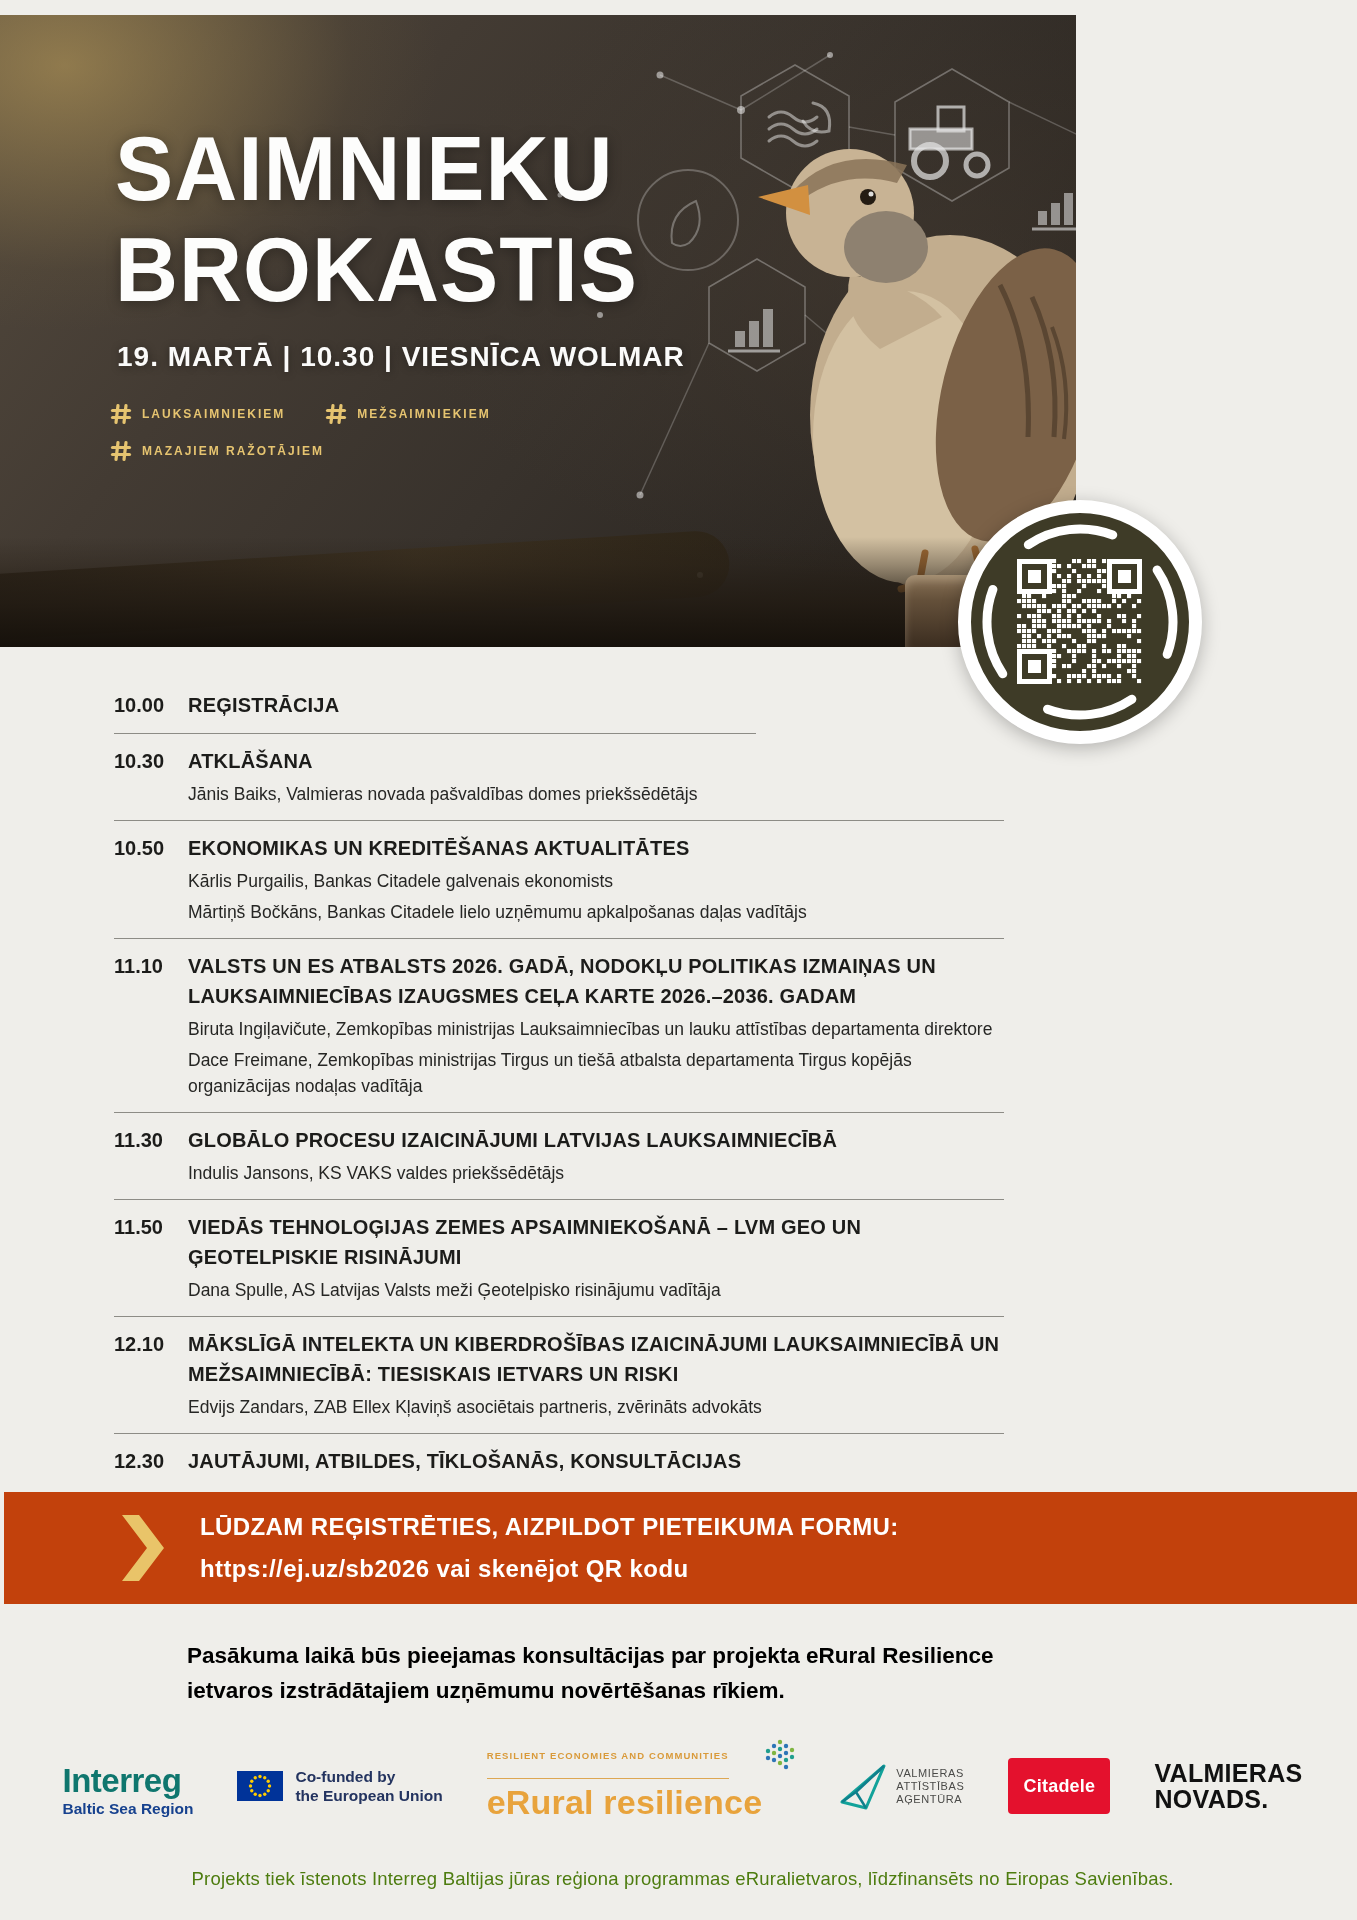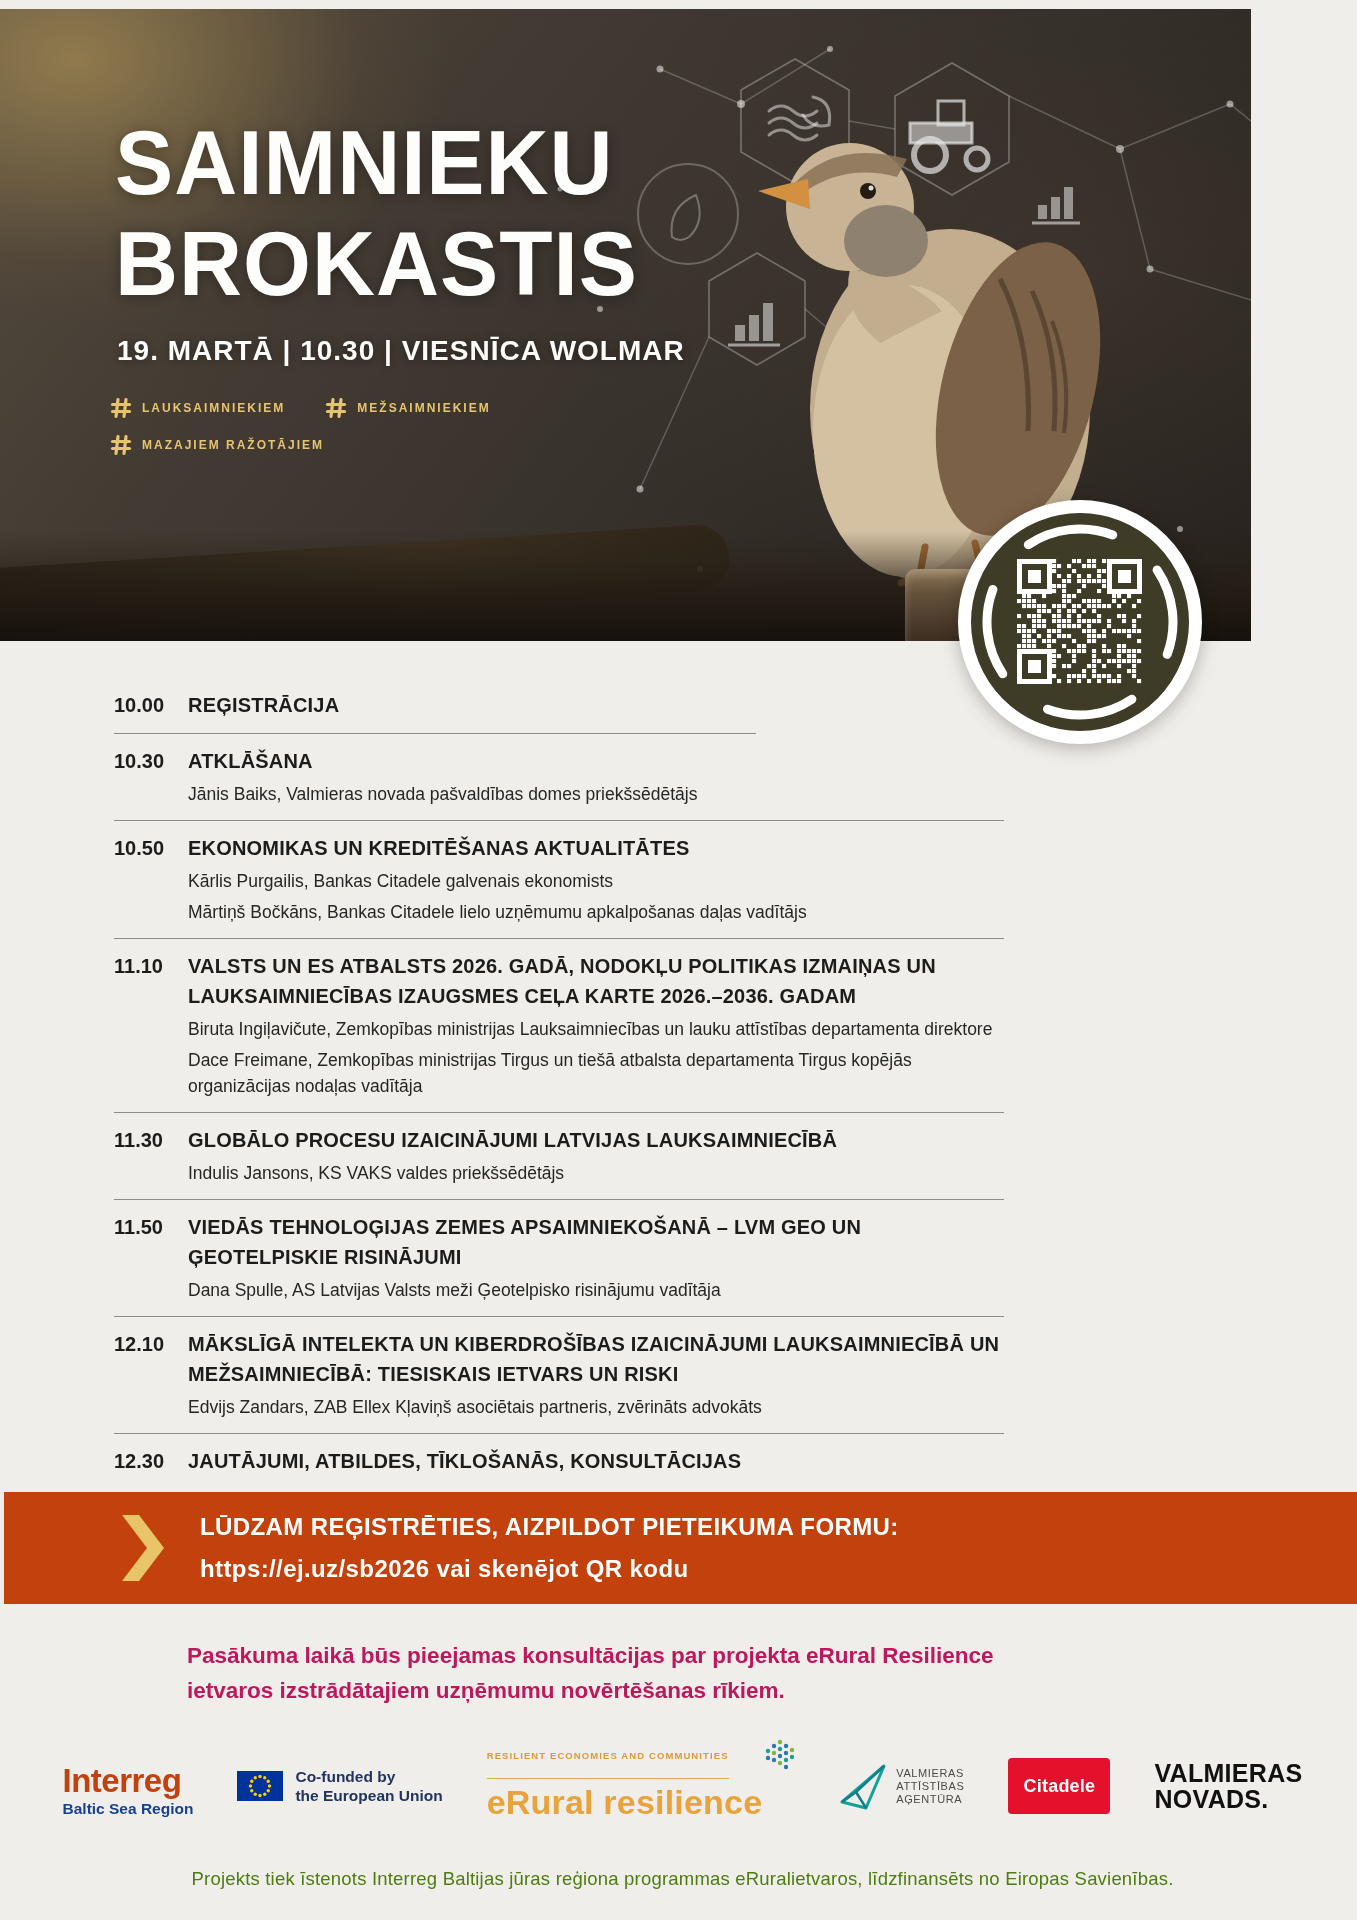--- a/index.html
+++ b/index.html
@@ -3,21 +3,21 @@
 <meta charset="utf-8">
 <style>
   html,body{margin:0;padding:0;background:#d8d6d2;}
   .page{
     position:relative;width:1357px;height:1920px;margin:0 auto;
     background:#efeeea;overflow:hidden;
     font-family:"Liberation Sans",sans-serif;color:#1c1c1a;
   }
   
   .hero{
-    position:absolute;top:9px;left:0;width:1251px;height:632px;overflow:hidden;
+    position:absolute;top:15px;left:0;width:1076px;height:632px;overflow:hidden;
     background:
       radial-gradient(ellipse 480px 340px at 6% 8%, rgba(196,164,92,.55), rgba(120,100,60,.12) 60%, transparent 78%),
       radial-gradient(ellipse 700px 420px at 85% 40%, rgba(70,60,50,.5), transparent 75%),
       linear-gradient(128deg,#544a3e 0%,#433b33 30%,#38322c 55%,#2c2722 80%,#27221e 100%);
   }
   .hero .ground{
     position:absolute;left:0;bottom:0;width:100%;height:110px;
     background:linear-gradient(to top,#16110b 0%,rgba(34,27,19,.88) 40%,rgba(40,32,23,.35) 75%,transparent 100%);
   }
   .branch{
@@ -77,29 +77,29 @@
     margin-top:16px;width:1357px;height:112px;background:#c2410c;
     display:flex;align-items:center;
   }
   .chev{margin-left:118px;flex:0 0 auto;}
   .banner-text{margin-left:36px;color:#ffffff;}
   .banner-line1,.banner-line2{font-size:24px;font-weight:bold;letter-spacing:.4px;line-height:30px;}
   .banner-line2{margin-top:12px;}
   
   .note{
     margin:34px 0 0 183px;width:920px;font-size:22.5px;font-weight:bold;
-    color:#be185d;line-height:35px;white-space:pre-line;
+    color:#000000;line-height:35px;white-space:pre-line;
   }
   
   .logos{
     margin-top:26px;height:104px;display:flex;align-items:center;justify-content:center;gap:44px;
   }
   .logo{display:flex;align-items:center;}
   .interreg{flex-direction:column;align-items:flex-start;line-height:1;}
-  .interreg-name{font-size:33px;font-weight:bold;color:#c2410c;letter-spacing:-.5px;margin-top:8px;}
+  .interreg-name{font-size:33px;font-weight:bold;color:#0f766e;letter-spacing:-.5px;margin-top:8px;}
   .interreg-sub{font-size:15.5px;font-weight:bold;color:#16418e;margin-top:4px;}
   .eu{gap:12px;}
   .eu-text{font-size:15.5px;font-weight:bold;color:#23335f;line-height:19px;}
   .erural{flex-direction:column;align-items:flex-start;position:relative;padding-right:30px;}
   .erural-tagline{
     font-size:9.5px;font-weight:bold;color:#d99a3a;letter-spacing:1.1px;
     border-bottom:1px solid rgba(217,154,58,.85);padding-bottom:17px;
   }
   .erural-name{font-size:34px;font-weight:bold;color:#e8a33c;margin-top:4px;letter-spacing:.2px;}
   .erural-dots{position:absolute;right:-8px;top:-12px;}

